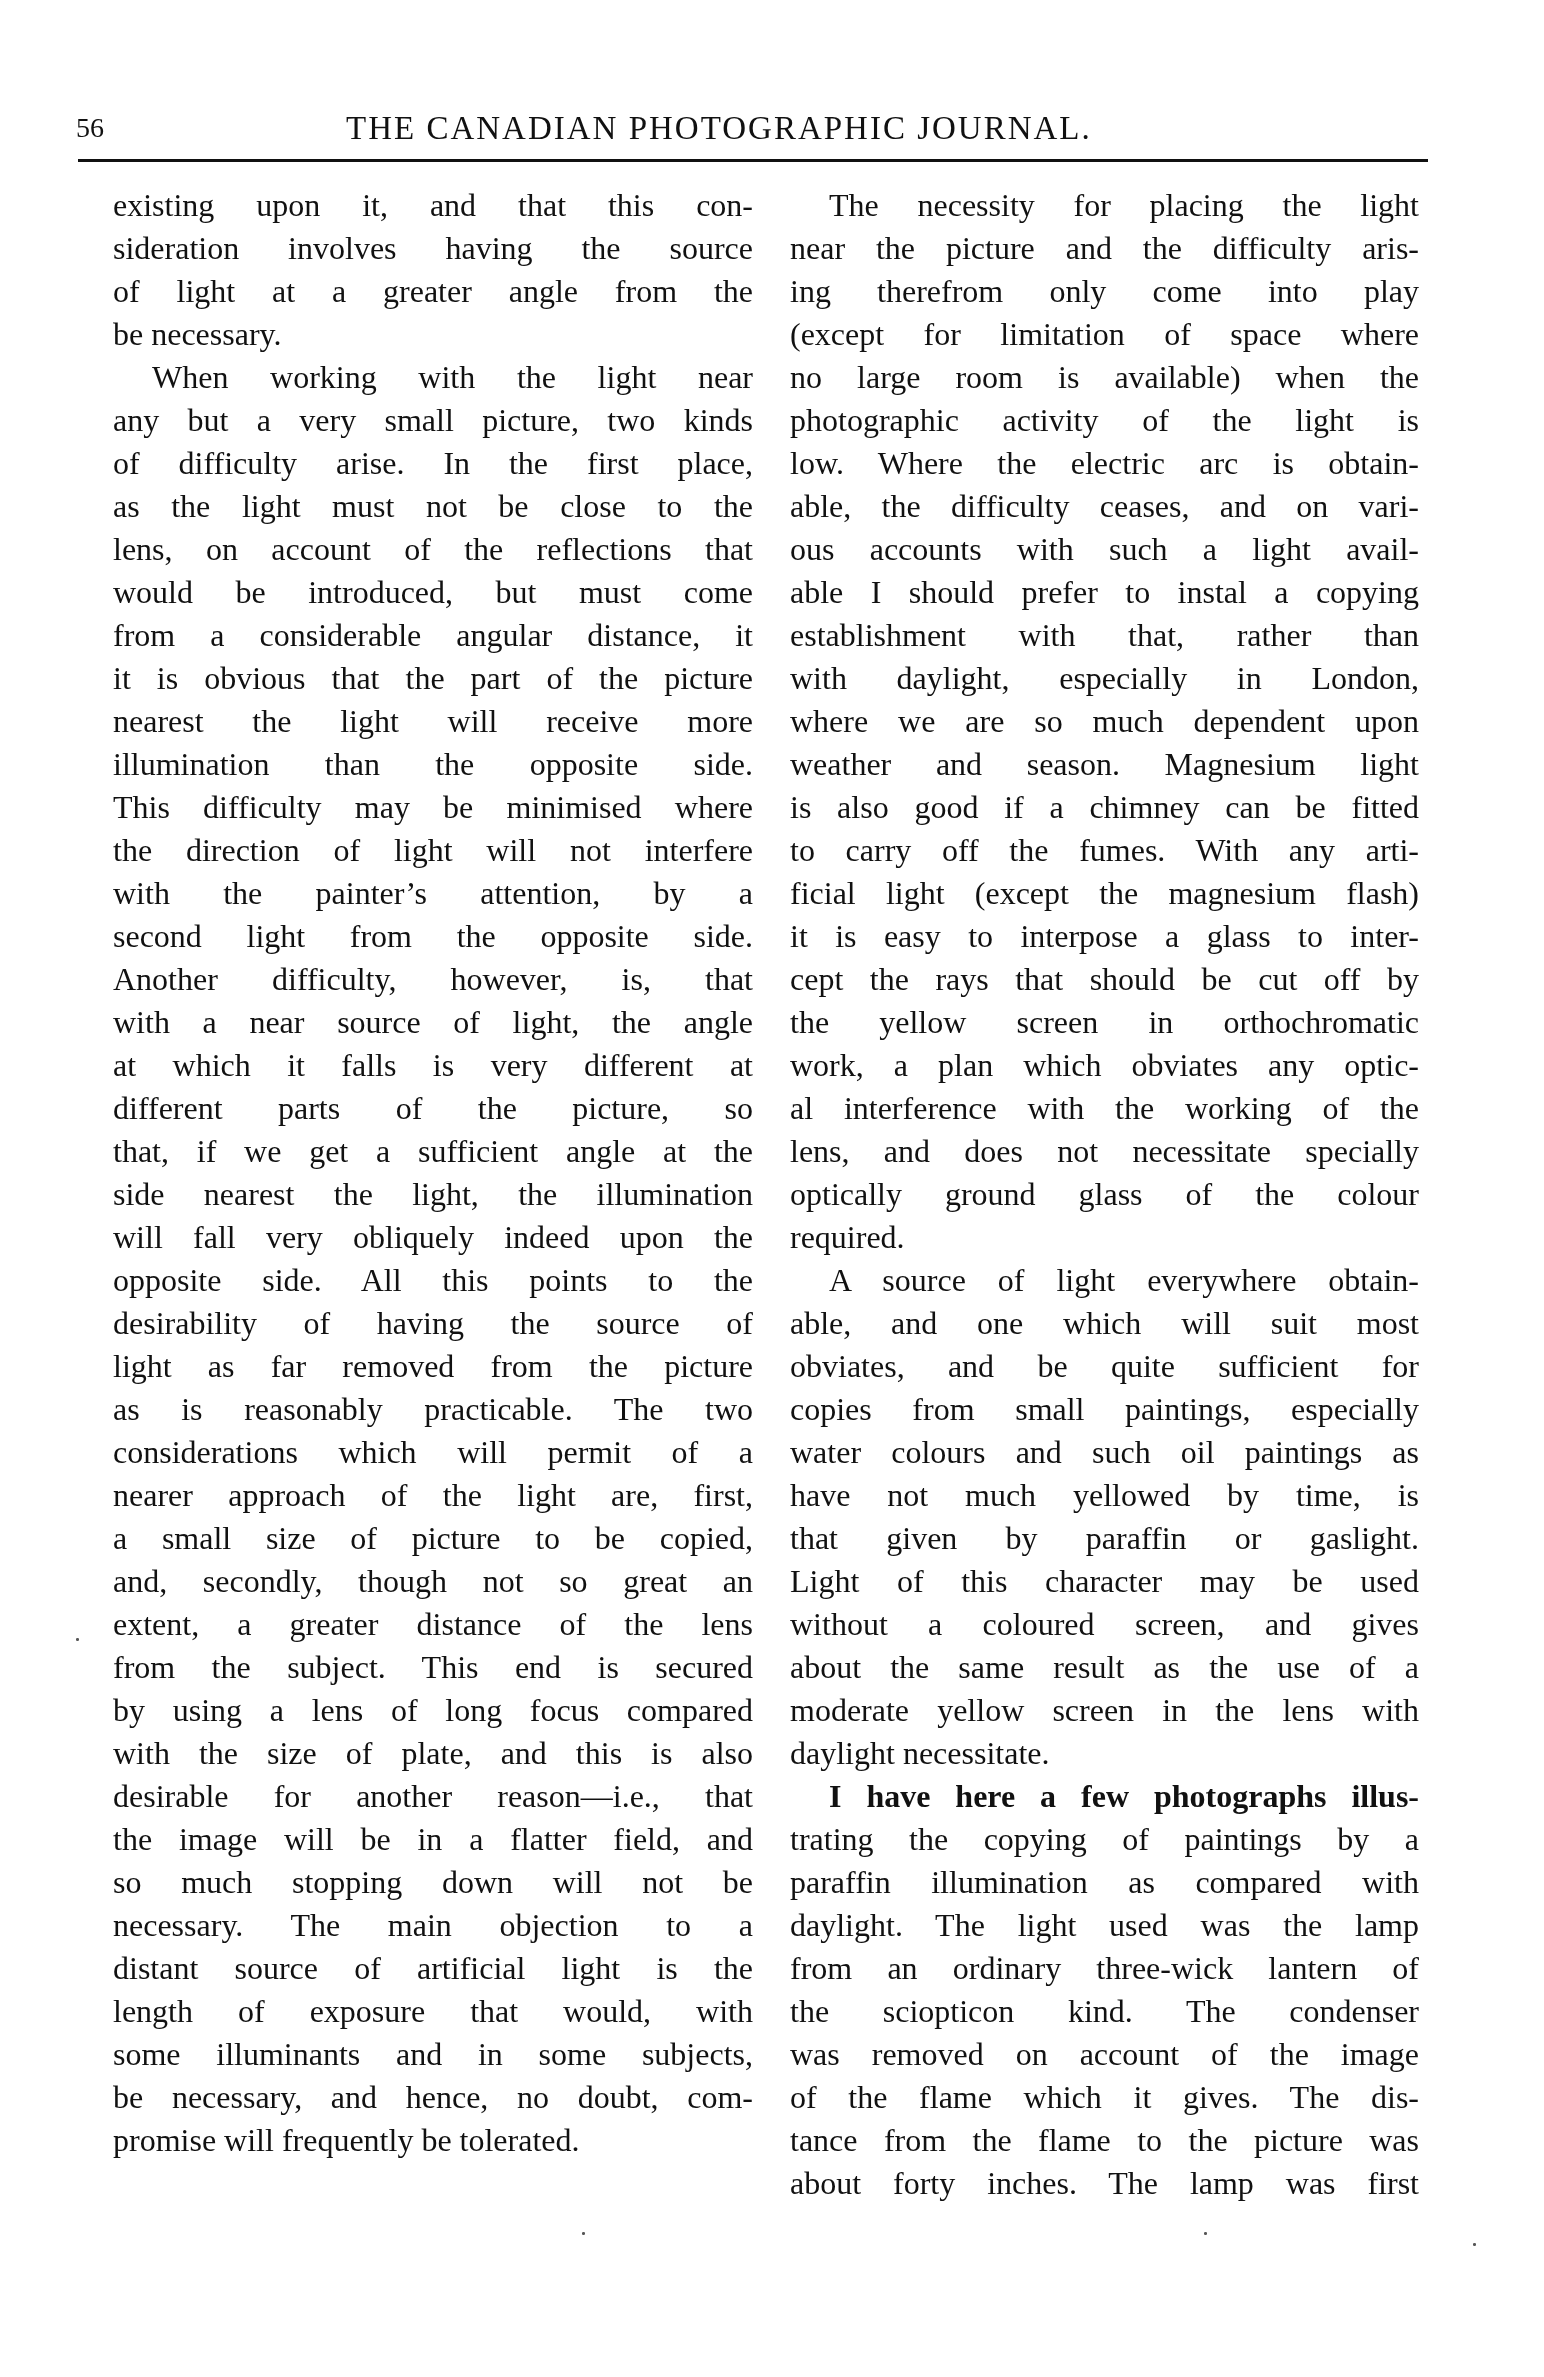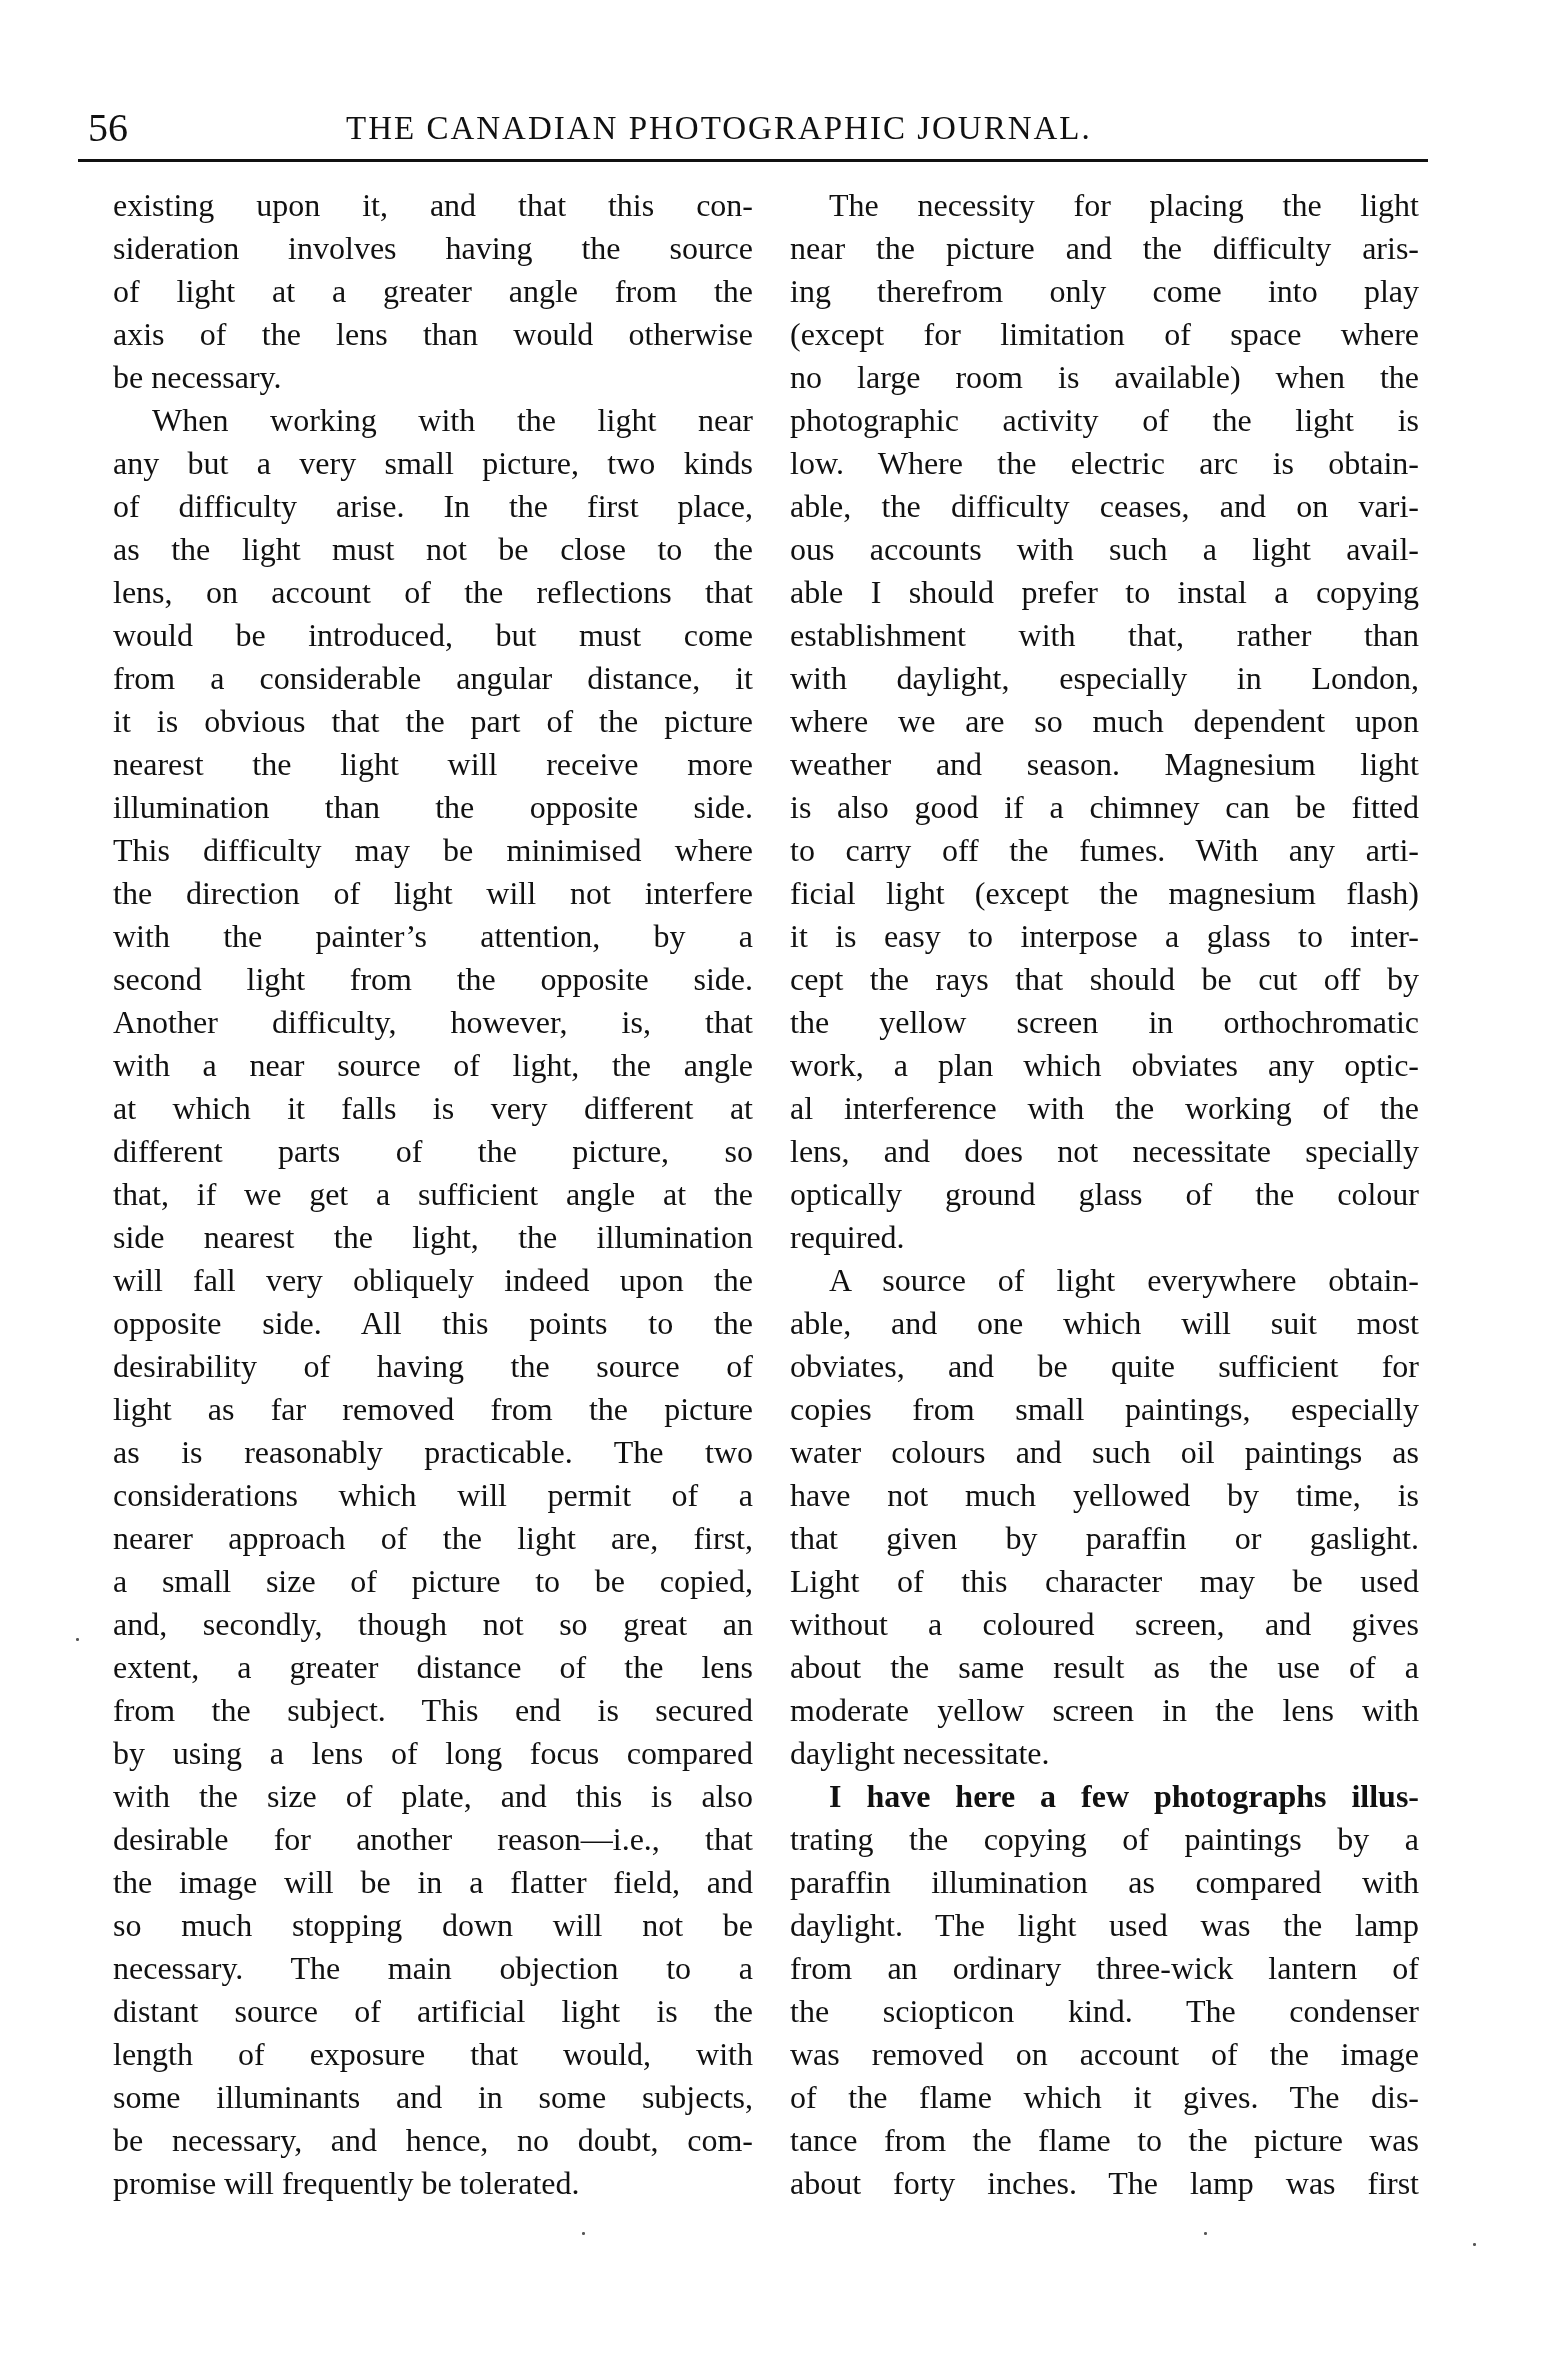--- a/index.html
+++ b/index.html
@@ -10,23 +10,23 @@
     body {
       width: 1544px;
       height: 2377px;
       position: relative;
       overflow: hidden;
       color: #111111;
       font-family: "Liberation Serif", "DejaVu Serif", serif;
     }
     .page-number {
       position: absolute;
-      left: 88px;
+      left: 76px;
       top: 110px;
-      font-size: 40px;
+      font-size: 28px;
       line-height: 36px;
       letter-spacing: 0px;
     }
     .running-head {
       position: absolute;
       left: 346px;
       top: 110px;
       width: 826px;
       font-size: 33px;
       line-height: 36px;
@@ -75,21 +75,20 @@
 
 <div>
   <div class="page-number">56</div>
   <div class="running-head">THE CANADIAN PHOTOGRAPHIC JOURNAL.</div>
   <div class="head-rule"></div>
 
   <div class="column col-left" id="col-left">
       <span class="line"><span style="white-space: nowrap; word-spacing: 0px;">existing upon it, and that this con-</span></span>
       <span class="line"><span style="white-space: nowrap; word-spacing: 0px;">sideration involves having the source</span></span>
       <span class="line"><span style="white-space: nowrap; word-spacing: 0px;">of light at a greater angle from the</span></span>
-      <span class="line"><span style="white-space: nowrap; word-spacing: 0px;">axis of the lens than would otherwise</span></span>
       <span class="line last">be necessary.</span>
       <span class="line indent"><span style="white-space: nowrap; word-spacing: 0px;">When working with the light near</span></span>
       <span class="line"><span style="white-space: nowrap; word-spacing: 0px;">any but a very small picture, two kinds</span></span>
       <span class="line"><span style="white-space: nowrap; word-spacing: 0px;">of difficulty arise.  In the first place,</span></span>
       <span class="line"><span style="white-space: nowrap; word-spacing: 0px;">as the light must not be close to the</span></span>
       <span class="line"><span style="white-space: nowrap; word-spacing: 0px;">lens, on account of the reflections that</span></span>
       <span class="line"><span style="white-space: nowrap; word-spacing: 0px;">would be introduced, but must come</span></span>
       <span class="line"><span style="white-space: nowrap; word-spacing: 0px;">from a considerable angular distance, it</span></span>
       <span class="line"><span style="white-space: nowrap; word-spacing: 0px;">it is obvious that the part of the picture</span></span>
       <span class="line"><span style="white-space: nowrap; word-spacing: 0px;">nearest the light will receive more</span></span>

